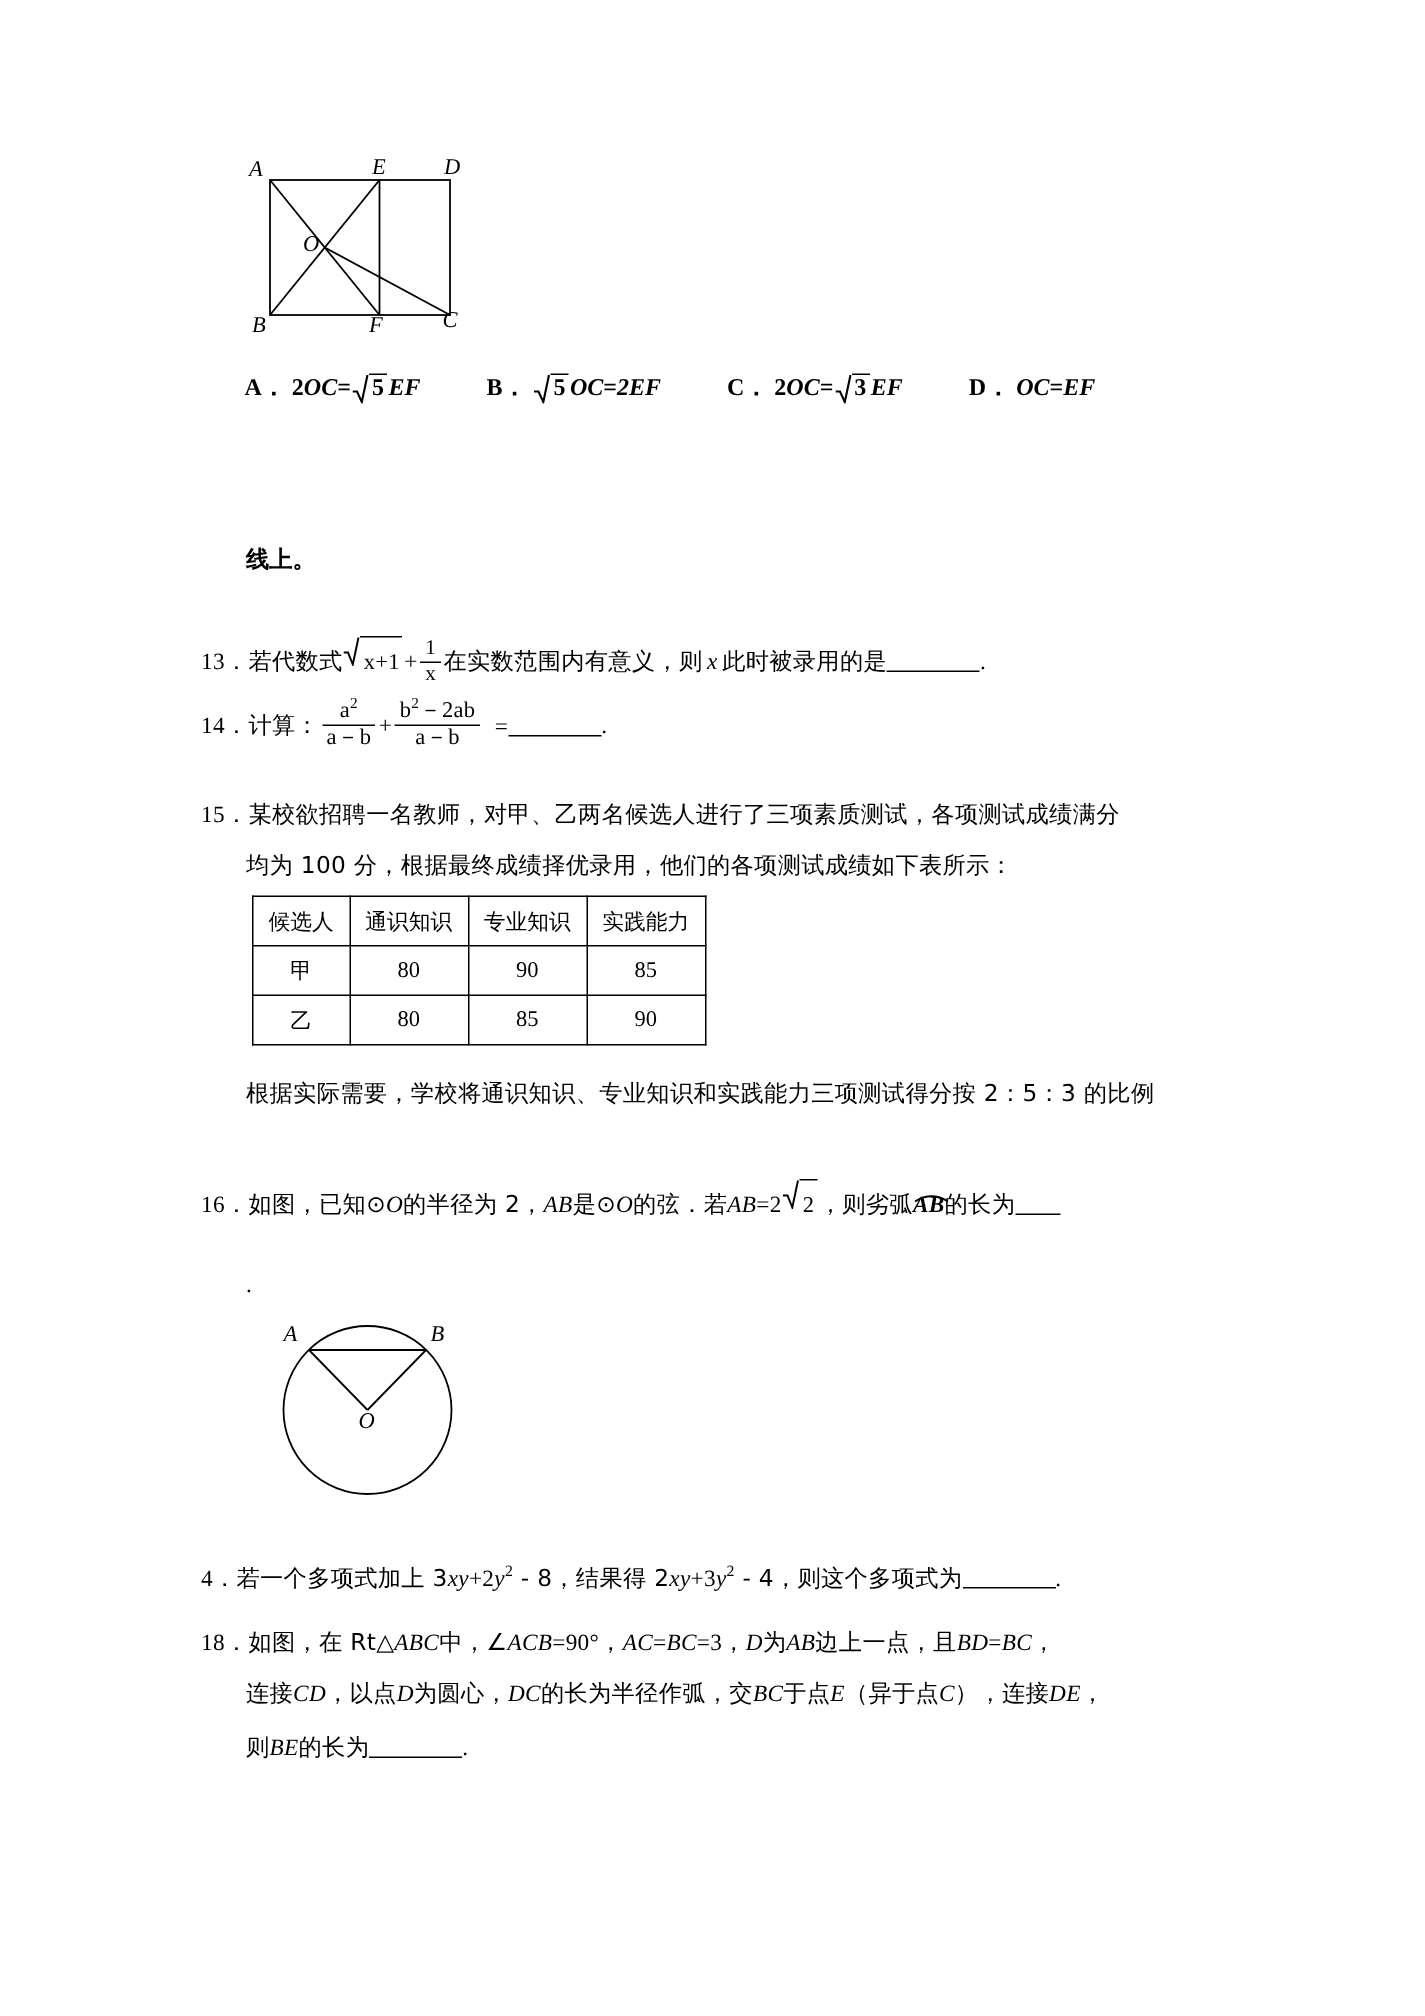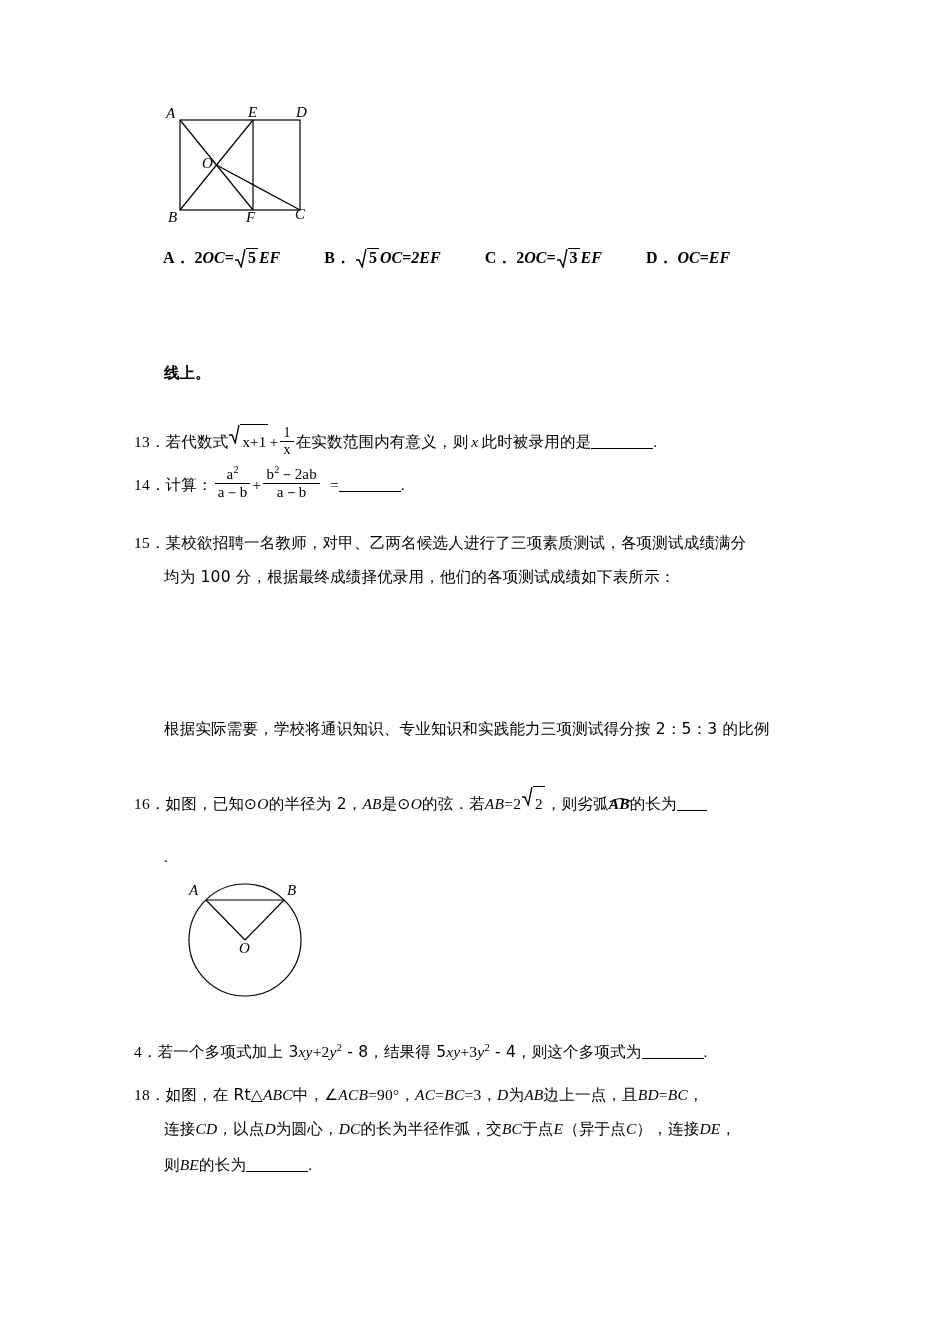--- a/index.html
+++ b/index.html
@@ -209,20 +209,42 @@
 
   <div class="blk qtext" style="left:134px; top:466px;">
     <span class="qnum">14．</span><span class="cn">计算：</span><span class="inlfrac frac" style="font-size:15px;"><span class="num"><span>a</span><sup class="ex">2</sup></span><span class="den">a－b</span></span><span>+</span><span class="inlfrac frac" style="font-size:15px;"><span class="num"><span>b</span><sup class="ex">2</sup><span>－2ab</span></span><span class="den">a－b</span></span><span style="padding-left:8px;">=</span><span class="blank"></span><span>.</span>
   </div>
 
   <div class="blk qtext" style="left:134px; top:526px;">
     <span class="qnum">15．</span><span class="cn">某校欲招聘一名教师，对甲、乙两名候选人进行了三项素质测试，各项测试成绩满分</span>
   </div>
   <div class="blk qtext cn" style="left:164px; top:560px;">均为 100 分，根据最终成绩择优录用，他们的各项测试成绩如下表所示：</div>
 
+  <table class="scores" style="position:absolute; left:168px; top:597px;">
+    <tbody>
+        <tr>
+      <td>候选人</td>
+      <td>通识知识</td>
+      <td>专业知识</td>
+      <td>实践能力</td>
+    </tr>
+    <tr>
+      <td>甲</td>
+      <td class="num">80</td>
+      <td class="num">90</td>
+      <td class="num">85</td>
+    </tr>
+    <tr>
+      <td>乙</td>
+      <td class="num">80</td>
+      <td class="num">85</td>
+      <td class="num">90</td>
+    </tr>
+  </tbody>
+    </table>
 
   <div class="blk qtext cn" style="left:164px; top:712px;">根据实际需要，学校将通识知识、专业知识和实践能力三项测试得分按 2：5：3 的比例</div>
 
   <div class="blk qtext" style="left:134px; top:786px;">
     <span class="qnum">16．</span><span class="cn">如图，已知⊙</span><span class="mi">O</span><span class="cn">的半径为 2，</span><span class="mi">AB</span><span class="cn">是⊙</span><span class="mi">O</span><span class="cn">的弦．若</span><span class="mi">AB</span><span class="mn">=2</span><span class="rad" style="font-size:15px;"><span class="tick">
           <svg width="11" height="20" viewBox="0 0 11 20">
             <polyline points="0,11 3,11 6.2,19 10,1" fill="none" stroke="#000" stroke-width="1.3"></polyline>
           </svg>
         </span><span class="radicand mn">2</span></span><span class="cn">，则劣弧</span><span class="overarc"><span class="arcline"><svg width="24" height="7" viewBox="0 0 24 7">
             <path d="M1,6 Q12,-1 23,6" fill="none" stroke="#000" stroke-width="1.2"></path>
@@ -238,21 +260,21 @@
 
       <line x1="41" y1="38" x2="80" y2="78" stroke="#000" stroke-width="1.2"></line>
       <line x1="119" y1="38" x2="80" y2="78" stroke="#000" stroke-width="1.2"></line>
     </svg>
     <span class="lbl" style="left:24px; top:20px;">A</span>
     <span class="lbl" style="left:122px; top:20px;">B</span>
     <span class="lbl" style="left:74px; top:78px;">O</span>
   </div>
 
   <div class="blk qtext" style="left:134px; top:1035px;">
-    <span class="qnum">4．</span><span class="cn">若一个多项式加上 3</span><span class="mi">xy</span><span class="mn">+2</span><span class="mi">y</span><sup class="ex mn">2</sup><span class="cn"> - 8，结果得 5</span><span class="mi">xy</span><span class="mn">+3</span><span class="mi">y</span><sup class="ex mn">2</sup><span class="cn"> - 4，则这个多项式为</span><span class="blank"></span><span>.</span>
+    <span class="qnum">4．</span><span class="cn">若一个多项式加上 3</span><span class="mi">xy</span><span class="mn">+2</span><span class="mi">y</span><sup class="ex mn">2</sup><span class="cn"> - 8，结果得 2</span><span class="mi">xy</span><span class="mn">+3</span><span class="mi">y</span><sup class="ex mn">2</sup><span class="cn"> - 4，则这个多项式为</span><span class="blank"></span><span>.</span>
   </div>
 
   <div class="blk qtext" style="left:134px; top:1078px;">
     <span class="qnum">18．</span><span class="cn">如图，在 Rt△</span><span class="mi">ABC</span><span class="cn">中，∠</span><span class="mi">ACB</span><span class="mn">=90°，</span><span class="mi">AC</span><span class="mn">=</span><span class="mi">BC</span><span class="mn">=3，</span><span class="mi">D</span><span class="cn">为</span><span class="mi">AB</span><span class="cn">边上一点，且</span><span class="mi">BD</span><span class="mn">=</span><span class="mi">BC</span><span class="cn">，</span>
   </div>
 
   <div class="blk qtext" style="left:164px; top:1112px;">
     <span class="cn">连接</span><span class="mi">CD</span><span class="cn">，以点</span><span class="mi">D</span><span class="cn">为圆心，</span><span class="mi">DC</span><span class="cn">的长为半径作弧，交</span><span class="mi">BC</span><span class="cn">于点</span><span class="mi">E</span><span class="cn">（异于点</span><span class="mi">C</span><span class="cn">），连接</span><span class="mi">DE</span><span class="cn">，</span>
   </div>
 

